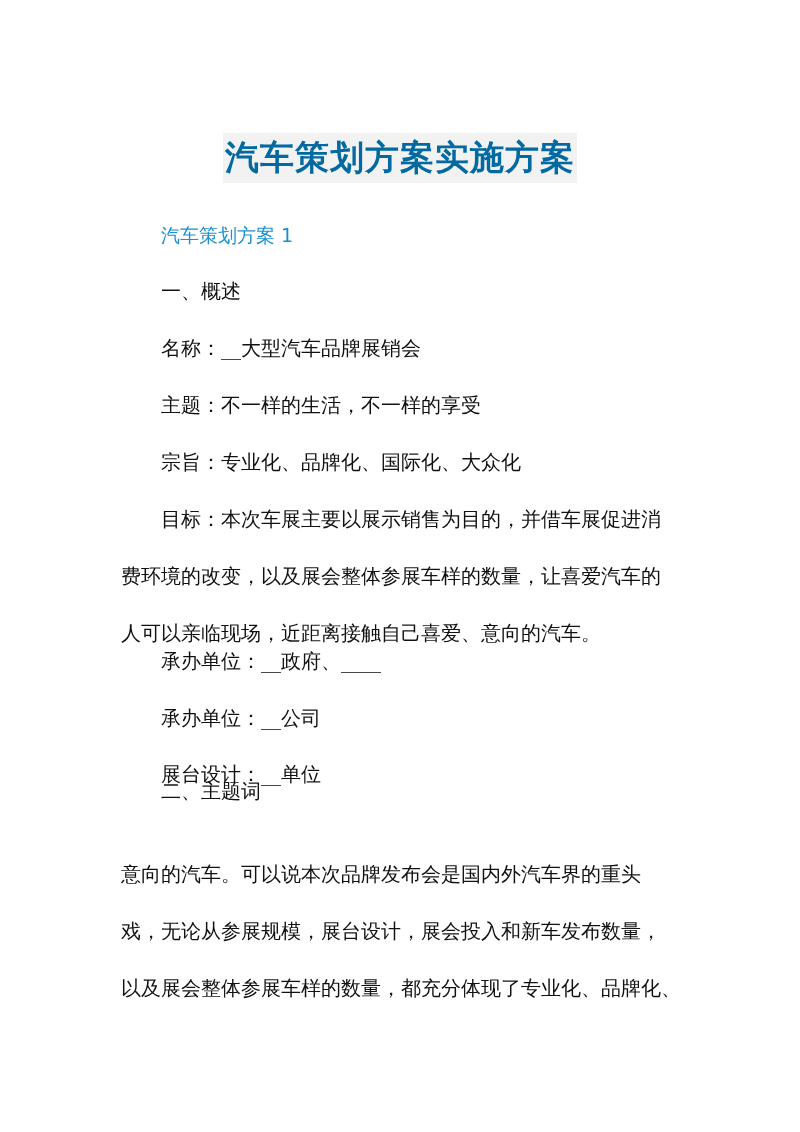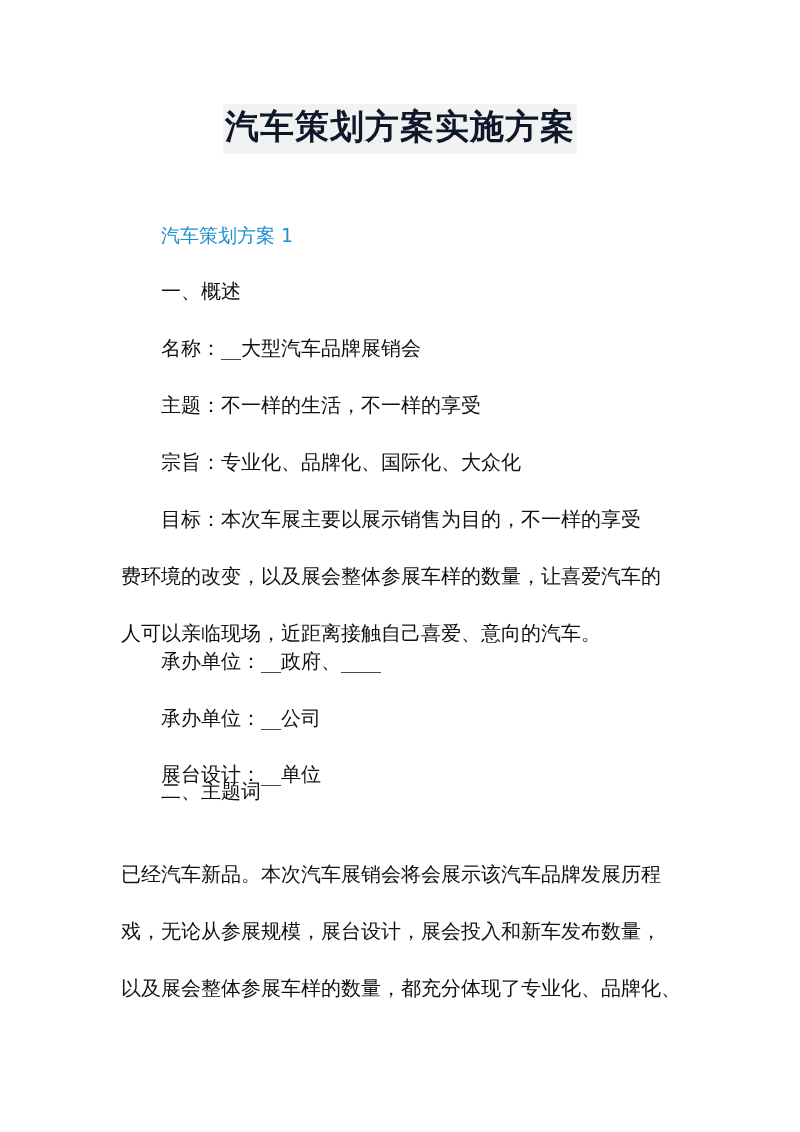--- a/index.html
+++ b/index.html
@@ -23,27 +23,28 @@
     .title-wrap {
       position: absolute;
       top: 104px;
       left: 0;
       width: 800px;
       text-align: center;
     }
     .doc-title {
       display: inline-block;
       background: #f2f2f2;
-      color: #0f172a;
-      font-family: Liberation Mono, monospace;
+      color: #0369a1;
+      font-family: Liberation Serif, serif;
       font-weight: bold;
       font-size: 34px;
       line-height: 50px;
       padding: 0 2px;
       letter-spacing: 1px;
+      margin-top: 29px;
     }
     .section-heading {
       position: absolute;
       left: 161px;
       top: 221px;
       color: #1a8fd1;
       font-family: "DejaVu Sans", "Liberation Sans", sans-serif;
       font-weight: normal;
       font-size: 19px;
       line-height: 28px;
@@ -80,32 +81,32 @@
 
   <div class="line" style="left:161px; top:277px;">一、概述</div>
 
   <div class="line" style="left:161px; top:334px;">名称：__大型汽车品牌展销会</div>
 
   <div class="line" style="left:161px; top:391px;">主题：不一样的生活，不一样的享受</div>
 
   <div class="line" style="left:161px; top:448px;">宗旨：专业化、品牌化、国际化、大众化</div>
 
   <div class="para" style="top:491px;">
-    <span class="row">　　目标：本次车展主要以展示销售为目的，不一样的享受</span>
+    <span class="row">　　目标：本次车展主要以展示销售为目的，并借车展促进消</span>
     <span class="row">费环境的改变，以及展会整体参展车样的数量，让喜爱汽车的</span>
     <span class="row">人可以亲临现场，近距离接触自己喜爱、意向的汽车。</span>
   </div>
 
   <div class="line" style="left:161px; top:647px;">承办单位：__政府、____</div>
 
   <div class="line" style="left:161px; top:704px;">承办单位：__公司</div>
 
   <div class="line" style="left:161px; top:760px;">展台设计：__单位</div>
 
   <div class="line" style="left:161px; top:777px;font-family:Liberation Serif, serif;">二、主题词</div>
 
   <div class="para" style="top:846px;">
-    <span class="row">已经汽车新品。本次汽车展销会将会展示该汽车品牌发展历程</span>
+    <span class="row">意向的汽车。可以说本次品牌发布会是国内外汽车界的重头</span>
     <span class="row">戏，无论从参展规模，展台设计，展会投入和新车发布数量，</span>
     <span class="row">以及展会整体参展车样的数量，都充分体现了专业化、品牌化、</span>
   </div>
 
 </div>
 
 </body></html>

